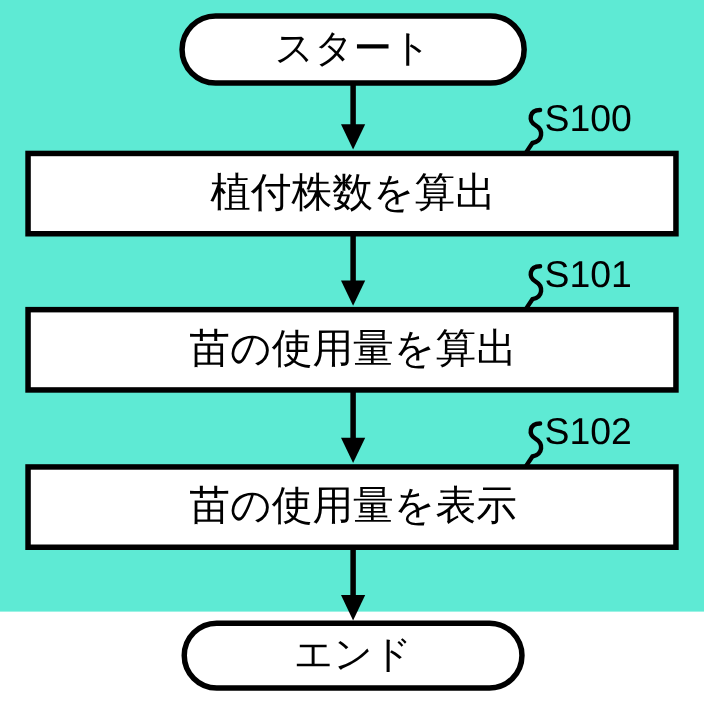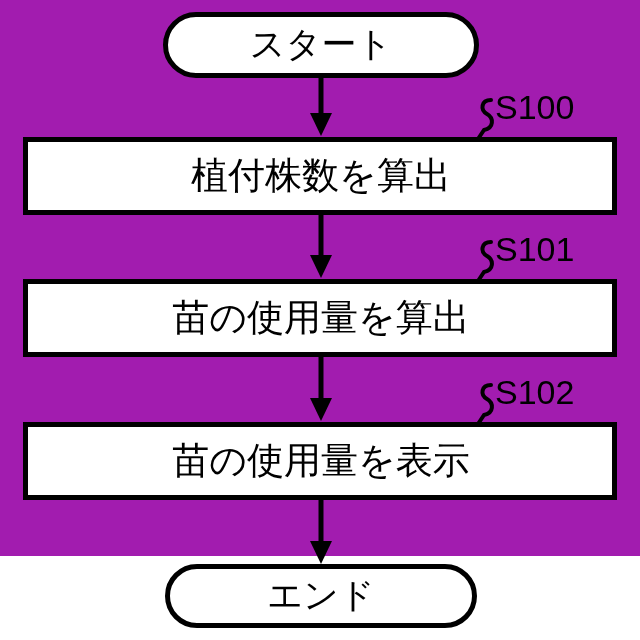--- a/index.html
+++ b/index.html
@@ -11,21 +11,21 @@
   body {
     width: 640px;
     height: 640px;
     overflow: hidden;
     font-family: "Liberation Sans", "DejaVu Sans", sans-serif;
   }
   #canvas {
     position: relative;
     width: 640px;
     height: 556px;
-    background: #a21caf;
+    background: #5eead4;
   }
   #flow-svg {
     position: absolute;
     left: 0;
     top: 0;
     width: 640px;
     height: 640px;
     display: block;
   }
   .node-shape {

